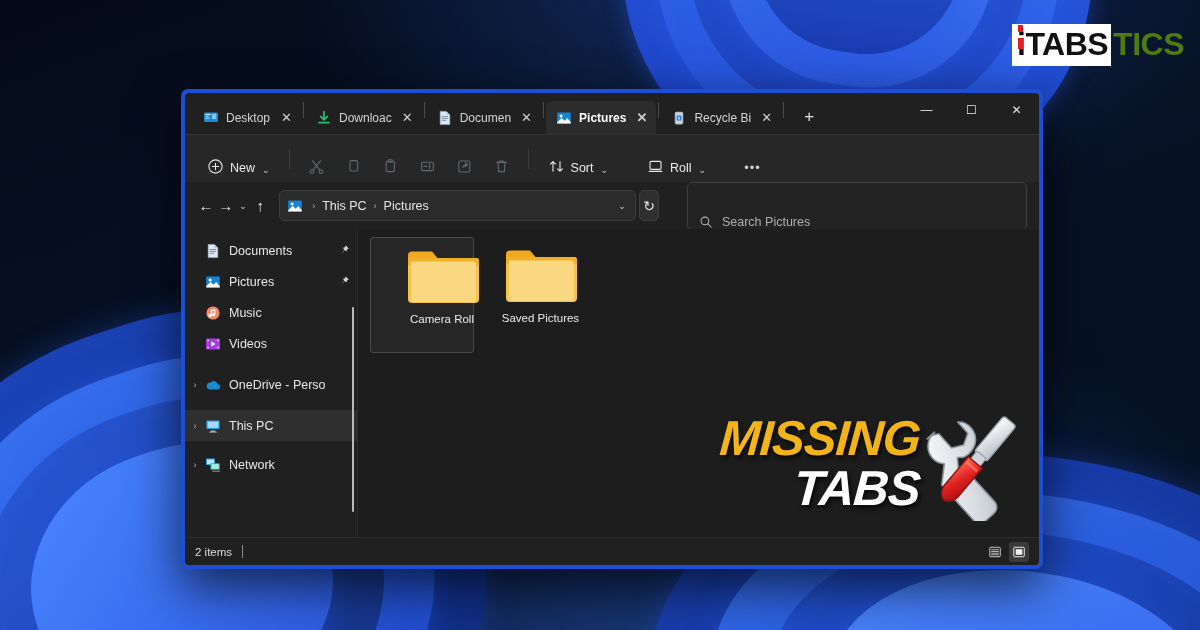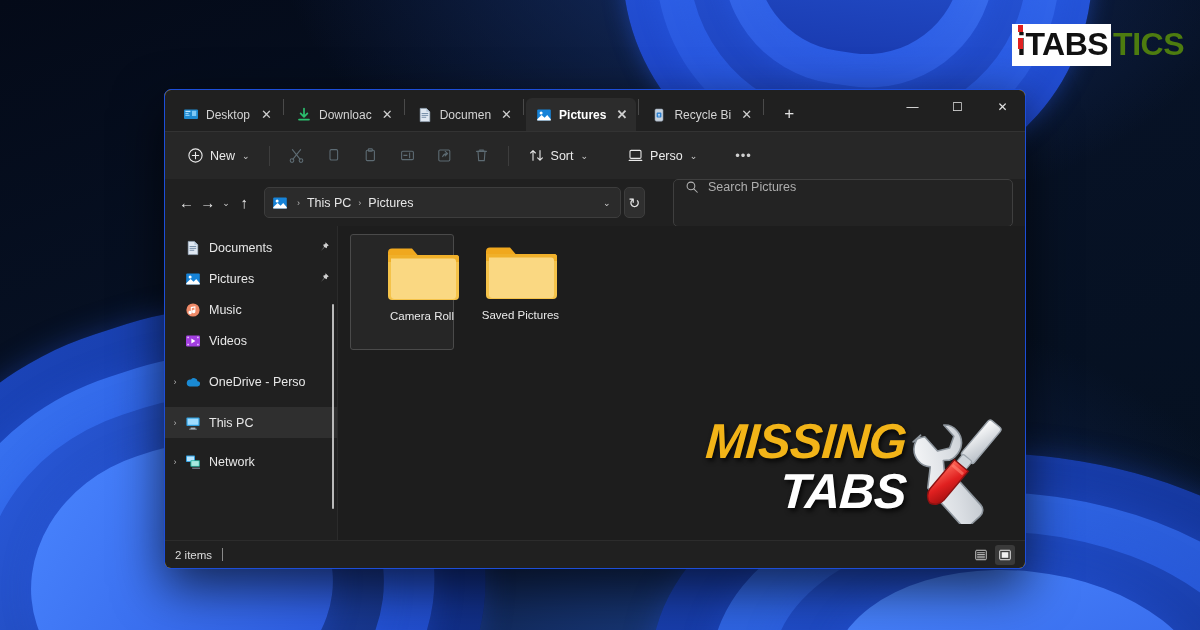--- a/index.html
+++ b/index.html
@@ -80,24 +80,24 @@
     width: 5px; height: 7px; background: #e02020;
   }
   #logo .lw .dot-i::after {
     content: ""; position: absolute; left: 1px; top: 12px;
     width: 5px; height: 11px; background: #e02020;
   }
   #logo .lb { color: #4d7c0f; padding: 2px 2px 3px 2px; }
 
   
   #explorer {
-    position: absolute; left: 164px; top: 89px;
+    position: absolute; left: 181px; top: 89px;
     width: 862px; height: 480px;
     background: #eab308;
-    border: 1px solid #1d4ed8;
+    border: 4px solid #1d4ed8;
     border-radius: 7px;
     overflow: hidden;
     box-shadow: 0 18px 50px rgba(0,0,0,.65);
     display: flex; flex-direction: column;
     z-index: 20;
   }
 
   
   #tabstrip {
     height: 41px; background: #202020;
@@ -140,21 +140,21 @@
   }
 
   
   #cmdbar {
     height: 48px; background: #272727;
     border-top: 1px solid #333;
     display: flex; align-items: center;
     padding: 0 12px; gap: 2px; flex: 0 0 auto;
   }
   .cbtn {
-    height: 32px; display: flex; align-items: center; gap: 6px;
+    height: 32px; display: flex; align-items: flex-end; gap: 6px;
     padding: 0 10px; border-radius: 5px;
     color: #e9e9e9; font-size: 12.5px; white-space: nowrap;
   }
   .cbtn.icononly { padding: 0 9px; }
   .cbtn.disabled { color: #5d5d5d; }
   .cbtn .chev { font-size: 9px; opacity: .85; margin-left: 1px; }
   .cbsep { width: 1px; height: 20px; background: #3d3d3d; margin: 0 7px; }
   .gi { width: 17px; height: 17px; display: block; }
 
   
@@ -185,21 +185,21 @@
   }
   #refreshbtn {
     width: 33px; height: 31px; margin-left: 1px;
     background: #2f2f2f; border: 1px solid #3d3d3d; border-radius: 5px;
     display: flex; align-items: center; justify-content: center;
     color: #e6e6e6; font-size: 14px;
   }
   #searchbox {
     flex: 0 0 auto; width: 340px; height: 48px; margin-left: 26px;
     background: #232323; border: 1px solid #3f3f3f; border-radius: 5px;
-    display: flex; align-items: flex-start; gap: 9px; padding-left: 11px;
+    display: flex; align-items: flex-end; gap: 9px; padding-left: 11px;
     color: #aeaeae; font-size: 12.5px;
   }
 
   
   #wbody { flex: 1 1 auto; display: flex; min-height: 0; background: #202020; }
 
   #sidebar {
     width: 173px; flex: 0 0 auto; background: #202020;
     padding-top: 6px; position: relative;
     border-right: 1px solid #2b2b2b;
@@ -465,21 +465,21 @@
 
     <div class="cbsep" style="opacity:0"></div>
 
     <div class="cbtn">
       <span class="gi">
         <svg viewBox="0 0 17 17" width="17" height="17">
             <rect x="3" y="3.4" width="11" height="8" rx="1.1" fill="none" stroke="#e9e9e9" stroke-width="1.1"></rect>
             <path d="M2.2 13.4h12.6" stroke="#e9e9e9" stroke-width="1.1" stroke-linecap="round"></path>
           </svg>
       </span>
-      <span>Perso</span>
+      <span>Roll</span>
       <span class="chev">⌄</span>
     </div>
 
     <div class="cbsep" style="opacity:0"></div>
 
     <div class="cbtn icononly" style="color:#cfcfcf;letter-spacing:1px;font-size:13px">•••</div>
   </div>
 
   <div id="navrow">
     <div class="navbtn">←</div>

